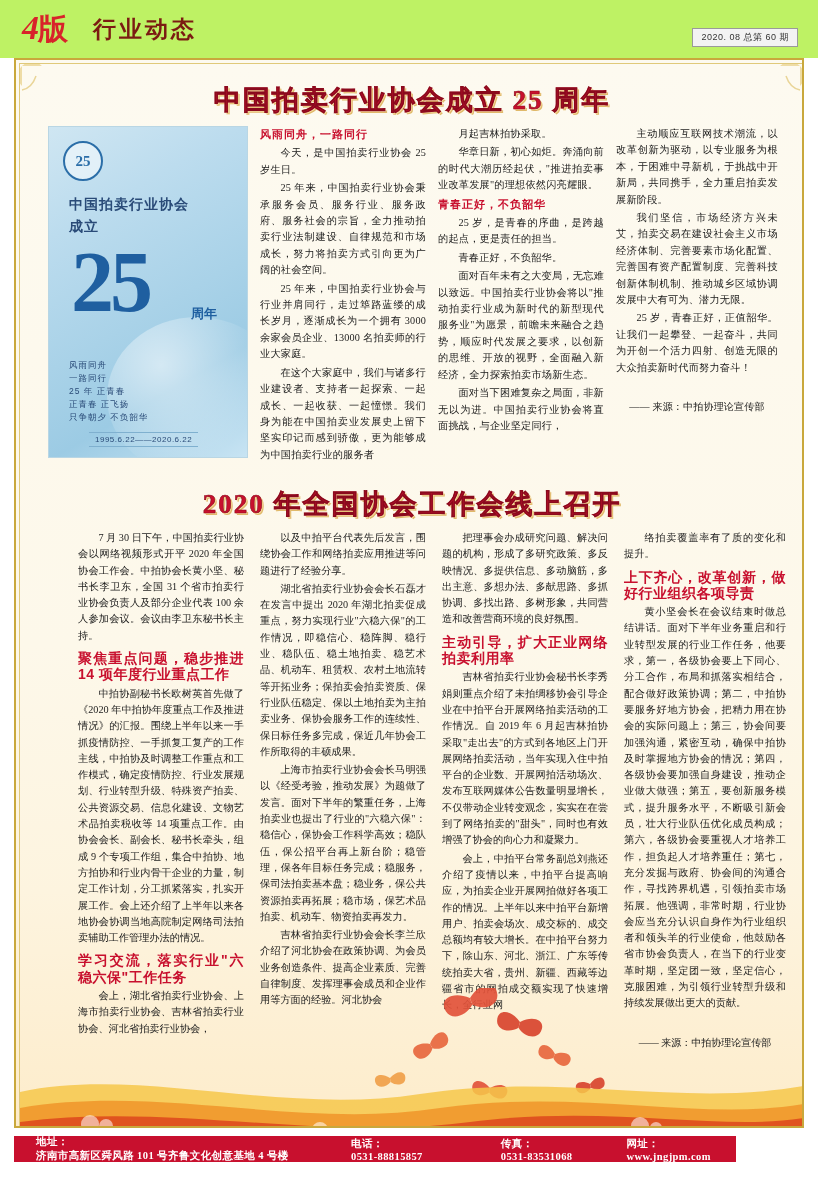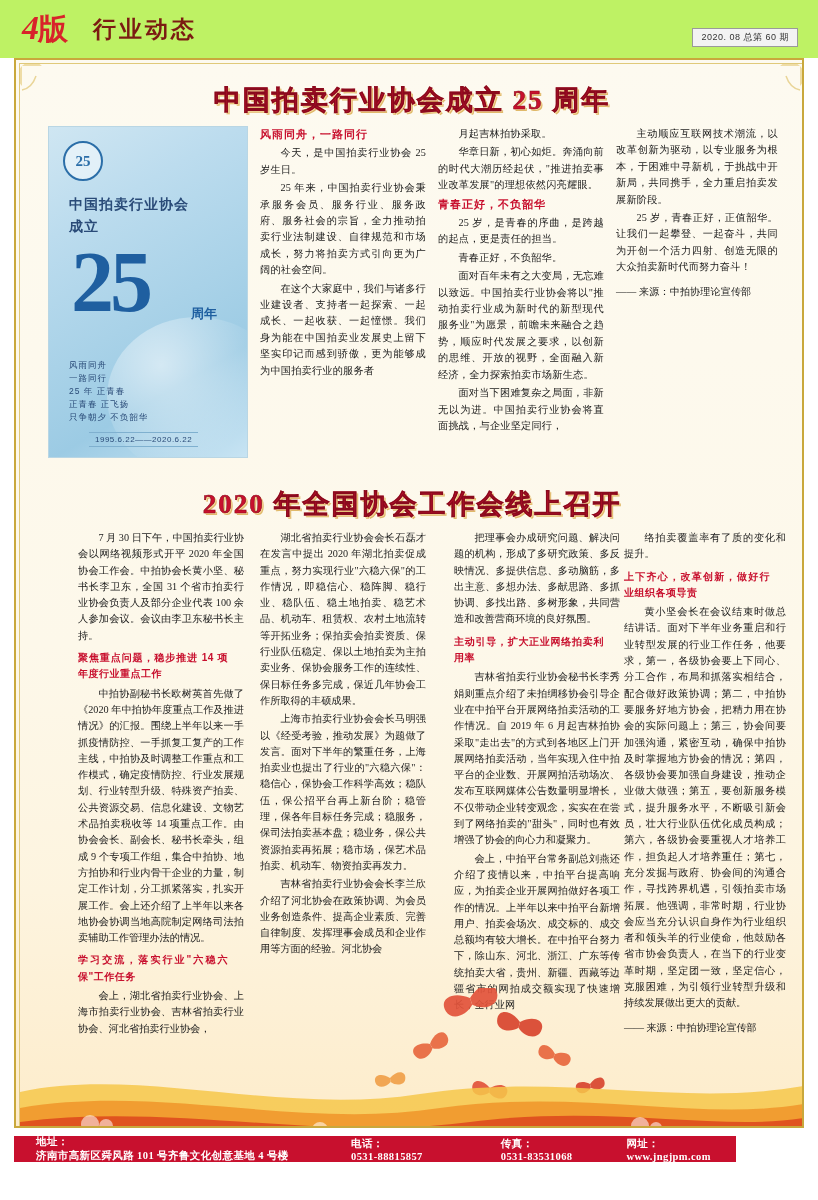--- a/index.html
+++ b/index.html
@@ -217,22 +217,22 @@
     color: #c8102e;
     font-weight: bold;
     font-size: 11px;
     letter-spacing: 1px;
     display: block;
     margin-bottom: 3px;
     font-family: "Liberation Sans", sans-serif;
   }
   .para { text-indent: 2em; margin: 0 0 2px 0; }
   .src {
-    text-align: left;
-    margin-top: 8px;
+    text-align: center;
+    margin-top: 23px;
     font-size: 10px;
   }
 
   
   .bot-article {
     position: absolute;
     top: 466px;
     left: 28px;
     width: 734px;
     height: 580px;
@@ -242,30 +242,30 @@
     top: 0;
     width: 166px;
     font-size: 10.2px;
     line-height: 16.3px;
     color: #1a1a1a;
     text-align: justify;
     font-family: "Liberation Serif", serif;
   }
   #bcol-1 { left: 30px; }
   #bcol-2 { left: 212px; }
-  #bcol-3 { left: 406px; }
+  #bcol-3 { left: 394px; }
   #bcol-4 { left: 576px; width: 162px; }
 
   .sub-red2 {
     color: #c8102e;
     font-weight: bold;
-    font-size: 10px;
+    font-size: 14px;
     letter-spacing: 0.5px;
     display: block;
-    margin: 6px 16px 3px 0;
+    margin: 6px 0 3px 0;
     text-indent: 0;
     font-family: "Liberation Sans", sans-serif;
   }
 
   
   .butterflies {
     position: absolute;
     bottom: 24px;
     left: 330px;
     width: 300px;
@@ -350,53 +350,56 @@
 25 年 正青春
 正青春 正飞扬
 只争朝夕 不负韶华</div>
           <div class="pdate">1995.6.22——2020.6.22</div>
         </div>
 
         <div class="tcol" id="tcol-1">
           <span class="sub-red">风雨同舟，一路同行</span>
           <p class="para">今天，是中国拍卖行业协会 25 岁生日。</p>
           <p class="para">25 年来，中国拍卖行业协会秉承服务会员、服务行业、服务政府、服务社会的宗旨，全力推动拍卖行业法制建设、自律规范和市场成长，努力将拍卖方式引向更为广阔的社会空间。</p>
+          <p class="para">25 年来，中国拍卖行业协会与行业并肩同行，走过筚路蓝缕的成长岁月，逐渐成长为一个拥有 3000 余家会员企业、13000 名拍卖师的行业大家庭。</p>
           <p class="para">在这个大家庭中，我们与诸多行业建设者、支持者一起探索、一起成长、一起收获、一起憧憬。我们身为能在中国拍卖业发展史上留下坚实印记而感到骄傲，更为能够成为中国拍卖行业的服务者</p>
         </div>
 
         <div class="tcol" id="tcol-2">
           <p class="para">月起吉林拍协采取。</p>
           <p class="para">华章日新，初心如炬。奔涌向前的时代大潮历经起伏，"推进拍卖事业改革发展"的理想依然闪亮耀眼。</p>
           <span class="sub-red">青春正好，不负韶华</span>
           <p class="para">25 岁，是青春的序曲，是跨越的起点，更是责任的担当。</p>
           <p class="para">青春正好，不负韶华。</p>
           <p class="para">面对百年未有之大变局，无忘难以致远。中国拍卖行业协会将以"推动拍卖行业成为新时代的新型现代服务业"为愿景，前瞻未来融合之趋势，顺应时代发展之要求，以创新的思维、开放的视野，全面融入新经济，全力探索拍卖市场新生态。</p>
           <p class="para">面对当下困难复杂之局面，非新无以为进。中国拍卖行业协会将直面挑战，与企业坚定同行，</p>
         </div>
 
         <div class="tcol" id="tcol-3">
           <p class="para">主动顺应互联网技术潮流，以改革创新为驱动，以专业服务为根本，于困难中寻新机，于挑战中开新局，共同携手，全力重启拍卖发展新阶段。</p>
+          <p class="para">我们坚信，市场经济方兴未艾，拍卖交易在建设社会主义市场经济体制、完善要素市场化配置、完善国有资产配置制度、完善科技创新体制机制、推动城乡区域协调发展中大有可为、潜力无限。</p>
           <p class="para">25 岁，青春正好，正值韶华。让我们一起攀登、一起奋斗，共同为开创一个活力四射、创造无限的大众拍卖新时代而努力奋斗！</p>
           <p class="src">—— 来源：中拍协理论宣传部</p>
         </div>
       </div>
 
       <div class="headline" id="headline-2">2020 年全国协会工作会线上召开</div>
 
       <div class="bot-article">
 
         <div class="bcol" id="bcol-1">
           <p class="para">7 月 30 日下午，中国拍卖行业协会以网络视频形式开平 2020 年全国协会工作会。中拍协会长黄小坚、秘书长李卫东，全国 31 个省市拍卖行业协会负责人及部分企业代表 100 余人参加会议。会议由李卫东秘书长主持。</p>
           <span class="sub-red2">聚焦重点问题，稳步推进 14 项年度行业重点工作</span>
           <p class="para">中拍协副秘书长欧树英首先做了《2020 年中拍协年度重点工作及推进情况》的汇报。围绕上半年以来一手抓疫情防控、一手抓复工复产的工作主线，中拍协及时调整工作重点和工作模式，确定疫情防控、行业发展规划、行业转型升级、特殊资产拍卖、公共资源交易、信息化建设、文物艺术品拍卖税收等 14 项重点工作。由协会会长、副会长、秘书长牵头，组成 9 个专项工作组，集合中拍协、地方拍协和行业内骨干企业的力量，制定工作计划，分工抓紧落实，扎实开展工作。会上还介绍了上半年以来各地协会协调当地高院制定网络司法拍卖辅助工作管理办法的情况。</p>
           <span class="sub-red2">学习交流，落实行业"六稳六保"工作任务</span>
           <p class="para">会上，湖北省拍卖行业协会、上海市拍卖行业协会、吉林省拍卖行业协会、河北省拍卖行业协会，</p>
         </div>
 
         <div class="bcol" id="bcol-2">
+          <p class="para">以及中拍平台代表先后发言，围绕协会工作和网络拍卖应用推进等问题进行了经验分享。</p>
           <p class="para">湖北省拍卖行业协会会长石磊才在发言中提出 2020 年湖北拍卖促成重点，努力实现行业"六稳六保"的工作情况，即稳信心、稳阵脚、稳行业、稳队伍、稳土地拍卖、稳艺术品、机动车、租赁权、农村土地流转等开拓业务；保拍卖会拍卖资质、保行业队伍稳定、保以土地拍卖为主拍卖业务、保协会服务工作的连续性、保日标任务多完成，保近几年协会工作所取得的丰硕成果。</p>
           <p class="para">上海市拍卖行业协会会长马明强以《经受考验，推动发展》为题做了发言。面对下半年的繁重任务，上海拍卖业也提出了行业的"六稳六保"：稳信心，保协会工作科学高效；稳队伍，保公招平台再上新台阶；稳管理，保各年目标任务完成；稳服务，保司法拍卖基本盘；稳业务，保公共资源拍卖再拓展；稳市场，保艺术品拍卖、机动车、物资拍卖再发力。</p>
           <p class="para">吉林省拍卖行业协会会长李兰欣介绍了河北协会在政策协调、为会员业务创造条件、提高企业素质、完善自律制度、发挥理事会成员和企业作用等方面的经验。河北协会</p>
         </div>
 
         <div class="bcol" id="bcol-3">
           <p class="para">把理事会办成研究问题、解决问题的机构，形成了多研究政策、多反映情况、多提供信息、多动脑筋，多出主意、多想办法、多献思路、多抓协调、多找出路、多树形象，共同营造和改善营商环境的良好氛围。</p>
           <span class="sub-red2">主动引导，扩大正业网络拍卖利用率</span>
           <p class="para">吉林省拍卖行业协会秘书长李秀娟则重点介绍了未拍绸移协会引导企业在中拍平台开展网络拍卖活动的工作情况。自 2019 年 6 月起吉林拍协采取"走出去"的方式到各地区上门开展网络拍卖活动，当年实现入住中拍平台的企业数、开展网拍活动场次、发布互联网媒体公告数量明显增长，不仅带动企业转变观念，实实在在尝到了网络拍卖的"甜头"，同时也有效增强了协会的向心力和凝聚力。</p>
           <p class="para">会上，中拍平台常务副总刘燕还介绍了疫情以来，中拍平台提高响应，为拍卖企业开展网拍做好各项工作的情况。上半年以来中拍平台新增用户、拍卖会场次、成交标的、成交总额均有较大增长。在中拍平台努力下，除山东、河北、浙江、广东等传统拍卖大省，贵州、新疆、西藏等边疆省市的网拍成交额实现了快速增长，全行业网</p>

